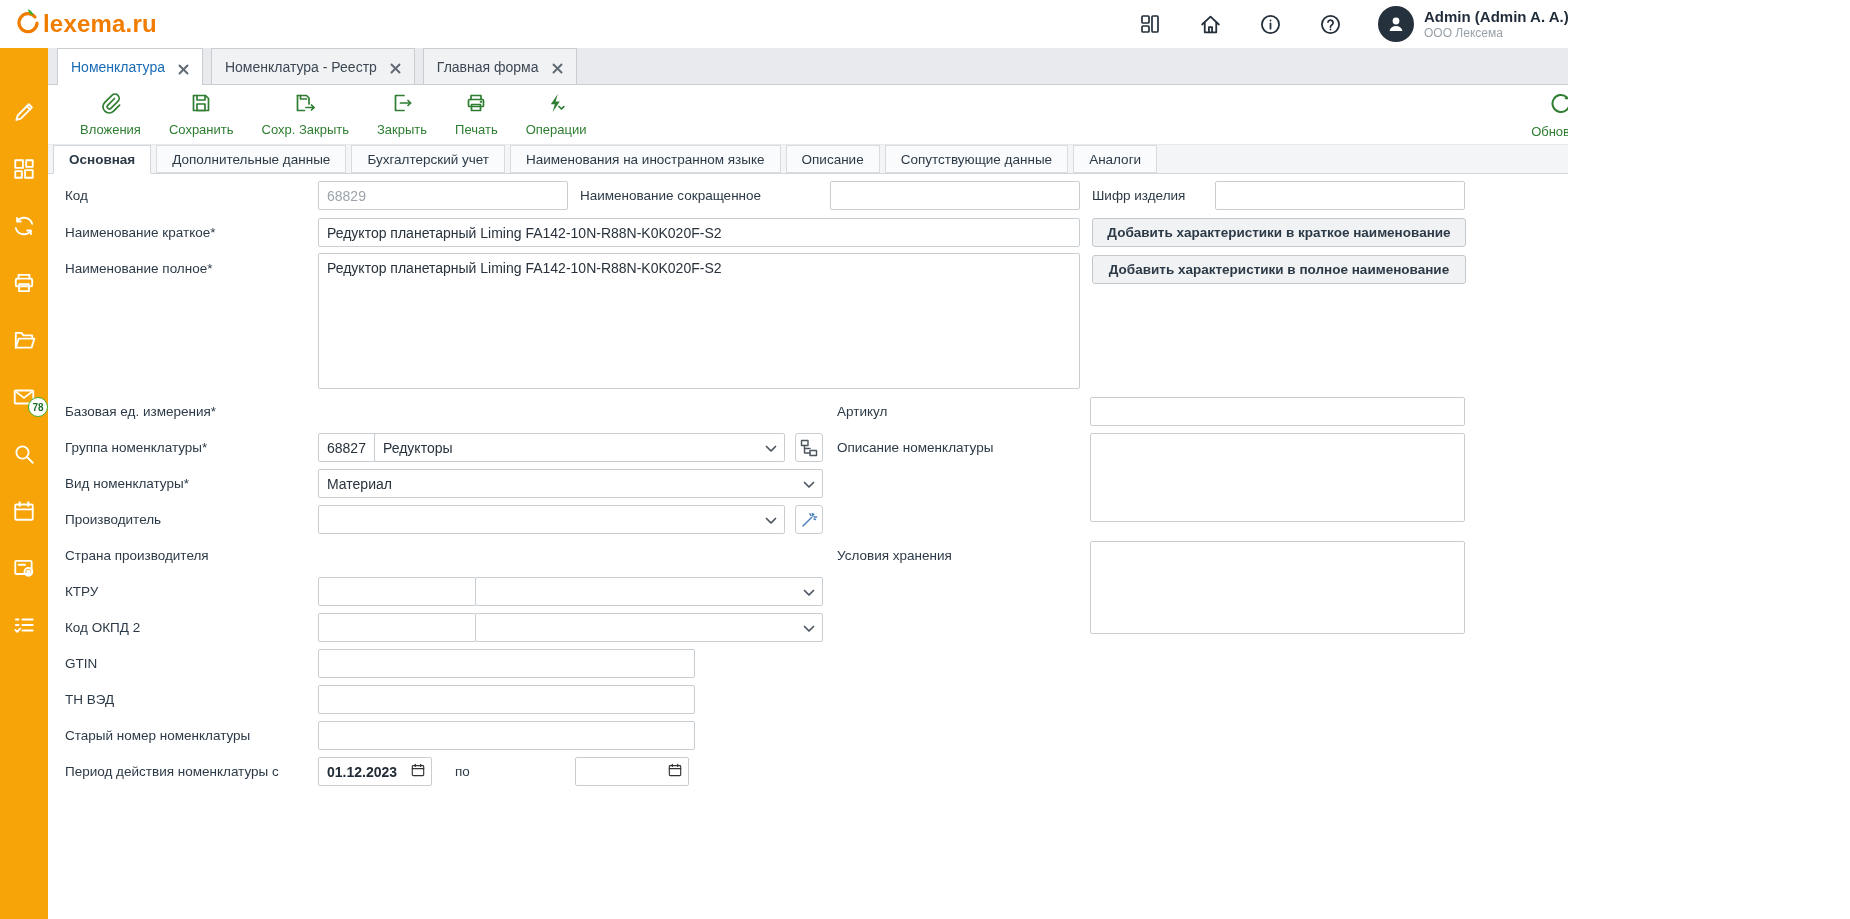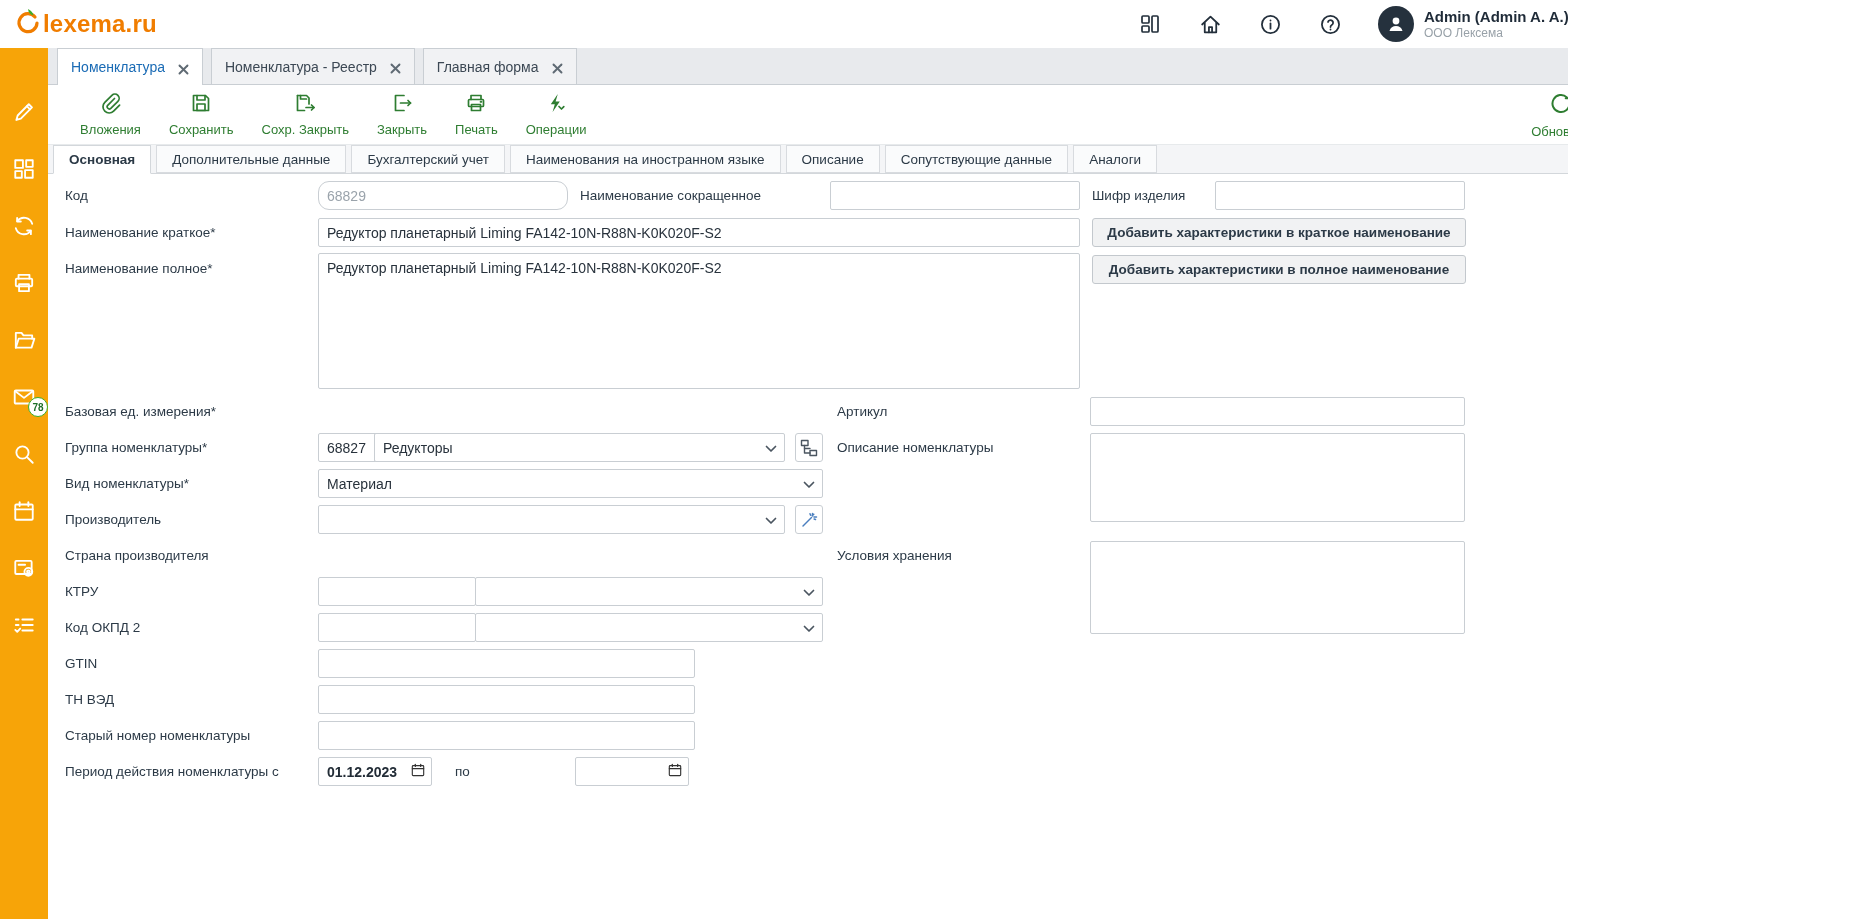--- a/index.html
+++ b/index.html
@@ -321,21 +321,21 @@
           <span>Сопутствующие данные</span>
         </div>
       <div class="formtab">
           <span>Аналоги</span>
         </div>
     </div>
 
     <div class="formarea">
 
       <div class="lbl" style="left:17px; top:7px;">Код</div>
-      <input class="inp disabled" style="left: 270px; top: 7px; width: 250px; border-radius: 11px;" readonly="" value="68829">
+      <input class="inp disabled" style="left: 270px; top: 7px; width: 250px;" readonly="" value="68829">
       <div class="lbl" style="left:532px; top:7px;">Наименование сокращенное</div>
       <input class="inp" style="left: 782px; top: 7px; width: 250px;" value="">
       <div class="lbl" style="left:1044px; top:7px;">Шифр изделия</div>
       <input class="inp" style="left: 1167px; top: 7px; width: 250px;" value="">
 
       <div class="lbl" style="left:17px; top:44px;">Наименование краткое*</div>
       <input class="inp" style="left: 270px; top: 44px; width: 762px;" value="Редуктор планетарный Liming FA142-10N-R88N-K0K020F-S2">
       <button class="btn" style="left:1044px; top:44px; width:374px;">Добавить характеристики в краткое наименование</button>
 
       <div class="lbl top" style="left:17px; top:81px;">Наименование полное*</div>

